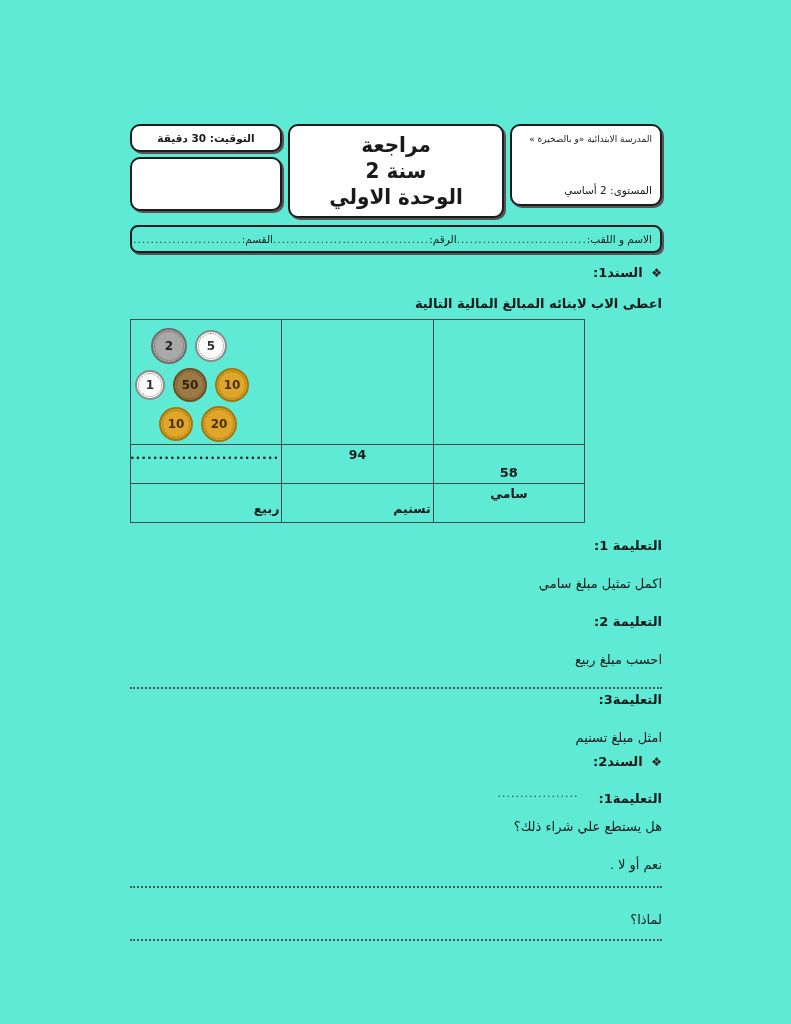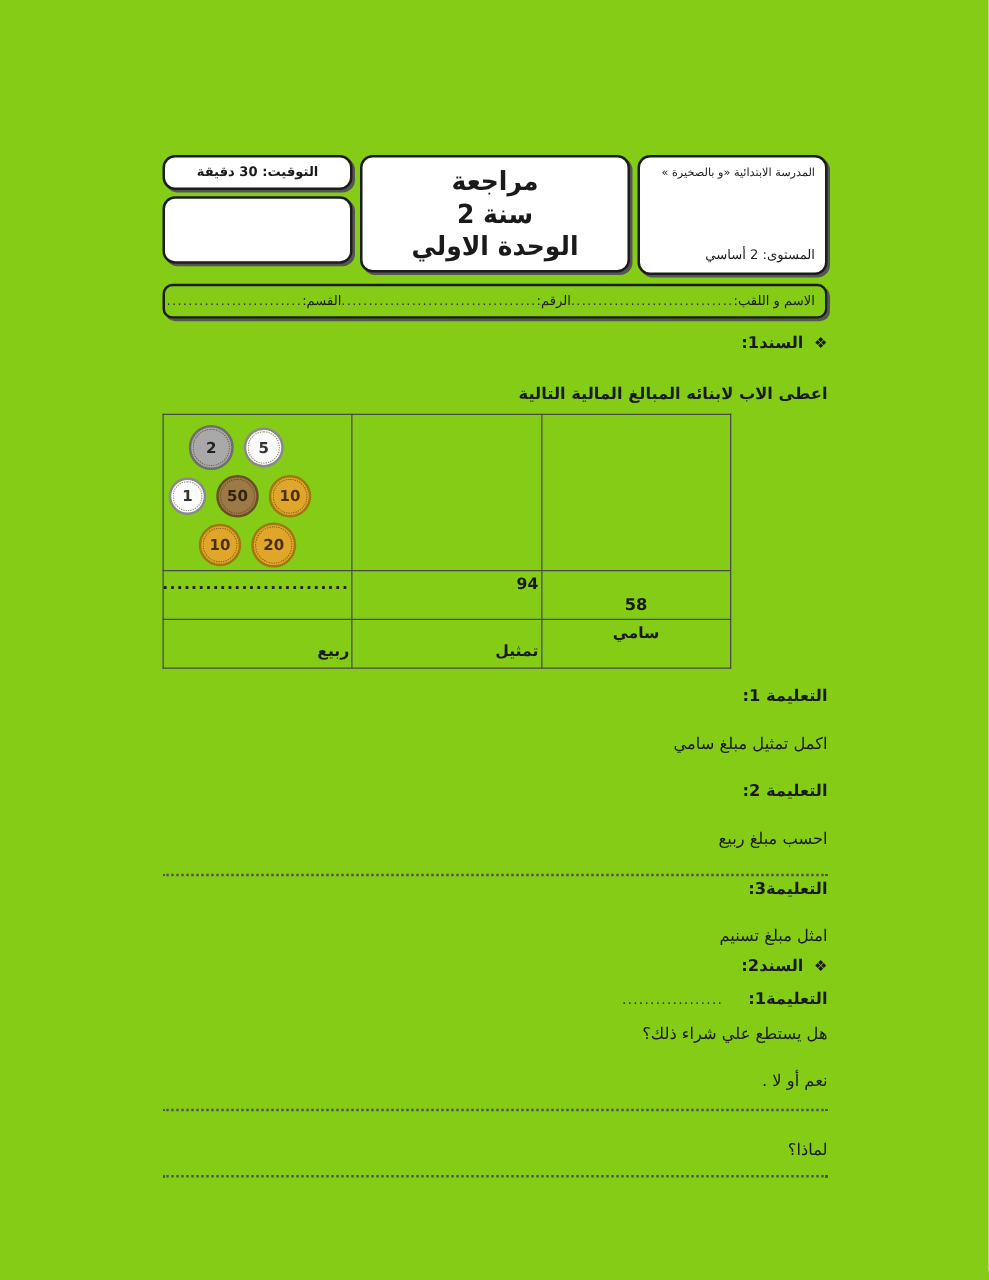--- a/index.html
+++ b/index.html
@@ -1,62 +1,62 @@
 <!DOCTYPE html>
 <html lang="ar"><head>
 <meta charset="utf-8">
 <style>
   html,body{margin:0;padding:0;background:#fff;}
   .page{
     position:relative;
     width:791px;height:1024px;
     margin:0 auto;
-    background:#84cc16;
+    background:#5eead4;
     font-family:"DejaVu Sans","Liberation Sans",sans-serif;
     color:#1a1a1a;
     overflow:hidden;
   }
   .content{position:absolute;left:130px;top:124px;width:532px;}
 
   
   .header{display:flex;flex-direction:row;align-items:flex-start;gap:6px;direction:ltr;}
   .hdr-left{display:flex;flex-direction:column;gap:5px;width:152px;}
   .box{border:2px solid #1c1c1c;border-radius:10px;background:#fff;box-shadow:2px 2px 0 #555;}
   .time-box{height:24px;display:flex;align-items:center;justify-content:center;font-size:10.5px;font-weight:bold;direction:rtl;}
   .empty-box{height:50px;}
   .title-box{width:212px;height:90px;display:flex;flex-direction:column;align-items:center;justify-content:center;gap:2px;direction:rtl;}
   .title-line{font-weight:bold;font-size:20px;letter-spacing:2px;transform:scaleY(1.05);}
-  .school-box{width:152px;height:96px;display:flex;flex-direction:column;justify-content:space-between;padding:8px 8px;box-sizing:border-box;direction:rtl;font-size:9.5px;}
+  .school-box{width:152px;height:82px;display:flex;flex-direction:column;justify-content:space-between;padding:8px 8px;box-sizing:border-box;direction:rtl;font-size:9.5px;}
   .school-line{font-size:9px;}
   .level-line{font-size:10.5px;}
 
   
   .identity-bar{
     margin-top:7px;border:2px solid #1c1c1c;border-radius:8px;box-shadow:2px 2px 0 #555;
     height:24px;display:flex;align-items:center;direction:rtl;
     font-size:10.5px;padding:0 8px;white-space:nowrap;overflow:hidden;
   }
   .identity-bar .dots{letter-spacing:1px;color:#333;}
 
   
   .rtl{direction:rtl;}
   .section-heading{margin-top:12px;font-size:13px;font-weight:bold;}
   .bullet{display:inline-block;margin-left:4px;font-size:12px;}
-  .intro-line{margin-top:26px;font-size:13px;font-weight:bold;}
+  .intro-line{margin-top:16px;font-size:13px;font-weight:bold;}
 
   
   .money-table{
     direction:rtl;border-collapse:collapse;margin-top:8px;margin-right:38px;
     width:455px;table-layout:fixed;
   }
   .money-table td{border:1.5px solid #4a4a4a;vertical-align:top;padding:2px;font-size:12.5px;}
   .row-coins td{height:104px;}
   .row-amounts td{height:34px;}
   .row-names td{height:34px;}
-  .amount{font-weight:bold;font-size:13px;}
+  .amount{font-weight:bold;font-size:13px;text-align:center;}
   .amount-bottom{display:flex;align-items:flex-end;justify-content:center;height:100%;box-sizing:border-box;padding-bottom:1px;}
   .name{font-weight:bold;text-align:center;padding-top:2px;}
   .name-bottom{display:flex;align-items:flex-end;height:100%;box-sizing:border-box;padding-bottom:4px;}
   .amount-dots{text-align:center;letter-spacing:1px;font-weight:bold;color:#222;}
 
   
   .coins-grid{display:flex;flex-direction:column;gap:4px;padding:6px 14px 0 0;direction:ltr;}
   .coin-row{display:flex;gap:8px;align-items:center;}
   .coin-row:nth-child(1){margin-left:18px;}
   .coin-row:nth-child(2){margin-left:2px;}
@@ -148,21 +148,21 @@
         <td class="amount-dots">
           <span>..........................</span>
         </td>
       </tr>
       <tr class="row-names">
         <td class="name">
           <span>سامي</span>
         </td>
         <td>
           <div class="name-bottom">
-                <span class="name">تمثيل</span>
+                <span class="name">تسنيم</span>
               </div>
         </td>
         <td>
           <div class="name-bottom">
                 <span class="name">ربيع</span>
               </div>
         </td>
       </tr>
     </tbody>
       </table>
@@ -177,21 +177,21 @@
     <div class="rtl line bold" style="margin-top:4px;">التعليمة3:</div>
     <div class="rtl line">امثل مبلغ تسنيم</div>
 
     <div class="rtl section-heading" style="margin-top:10px;">
       <span class="bullet">❖</span>
       <span>السند2:</span>
     </div>
 
 
     <div class="t1-row" style="margin-top:12px;">
-      <span class="line bold" style="margin-top:0;">التعليمة1:</span>
+      <span class="line bold" style="margin-top:11px;">التعليمة1:</span>
       <span class="inline-dots">..................</span>
     </div>
 
     <div class="rtl line" style="margin-top:15px;">هل يستطع علي شراء ذلك؟</div>
     <div class="rtl line">نعم أو لا .</div>
 
     <div class="dotted-rule" style="margin-top:14px;"></div>
 
     <div class="rtl line">لماذا؟</div>
 

